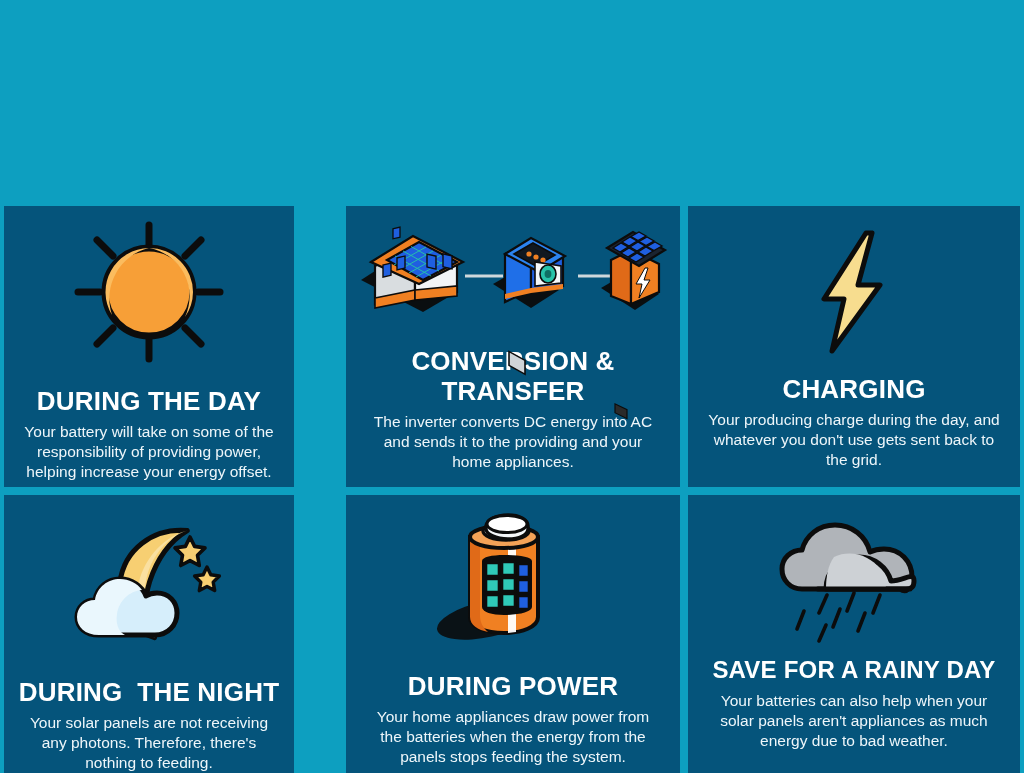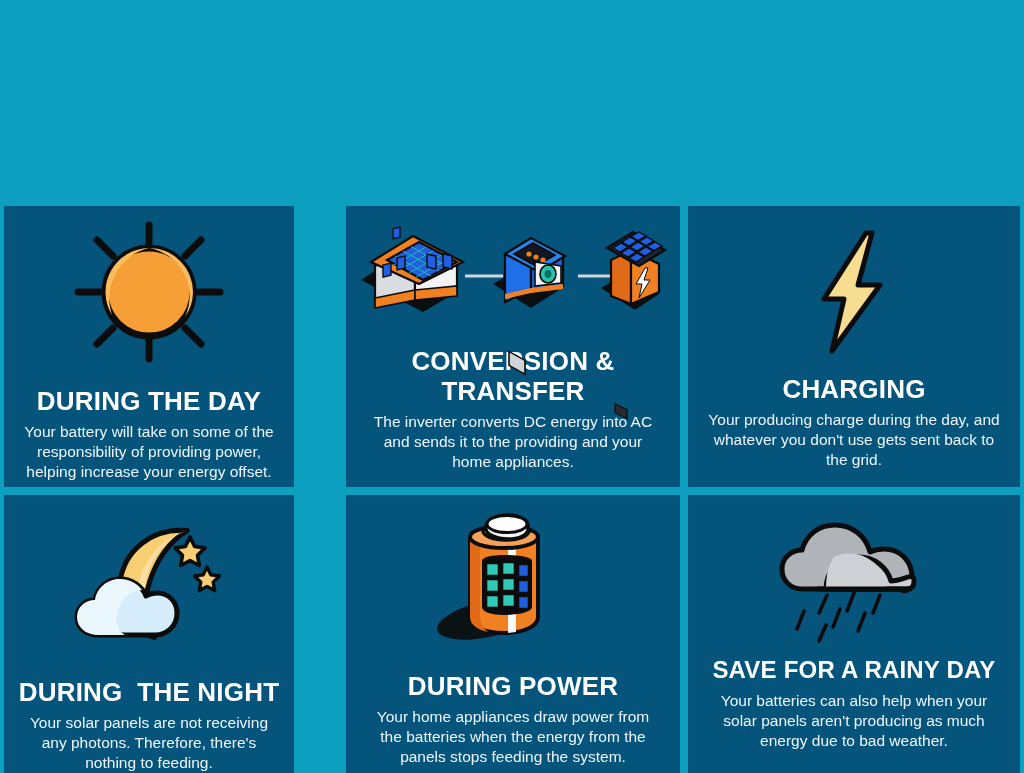--- a/index.html
+++ b/index.html
@@ -326,21 +326,21 @@
 
           <g fill="#a8dcf0" stroke="#0c0c0c" stroke-width="3.6" stroke-linecap="round">
             <line x1="40" y1="100" x2="33" y2="118"></line>
             <line x1="76" y1="98" x2="69" y2="116"></line>
             <line x1="101" y1="102" x2="94" y2="120"></line>
             <line x1="62" y1="114" x2="55" y2="130"></line>
           </g>
         </svg>
       </div>
       <div class="panel-heading heading-sm">SAVE FOR A RAINY DAY</div>
-      <div class="panel-body">Your batteries can also help when your solar panels aren't producing as much energy due to bad weather.</div>
+      <div class="panel-body">Your batteries can also help when your solar panels aren't appliances as much energy due to bad weather.</div>
     </div>
 
     <div class="gridline" id="gl-v1"></div>
     <div class="gridline" id="gl-v2"></div>
     <div class="gridline" id="gl-h1"></div>
     <div class="gridline" id="gl-edge-l"></div>
     <div class="gridline" id="gl-edge-r"></div>
   </div>
 
 </div>

